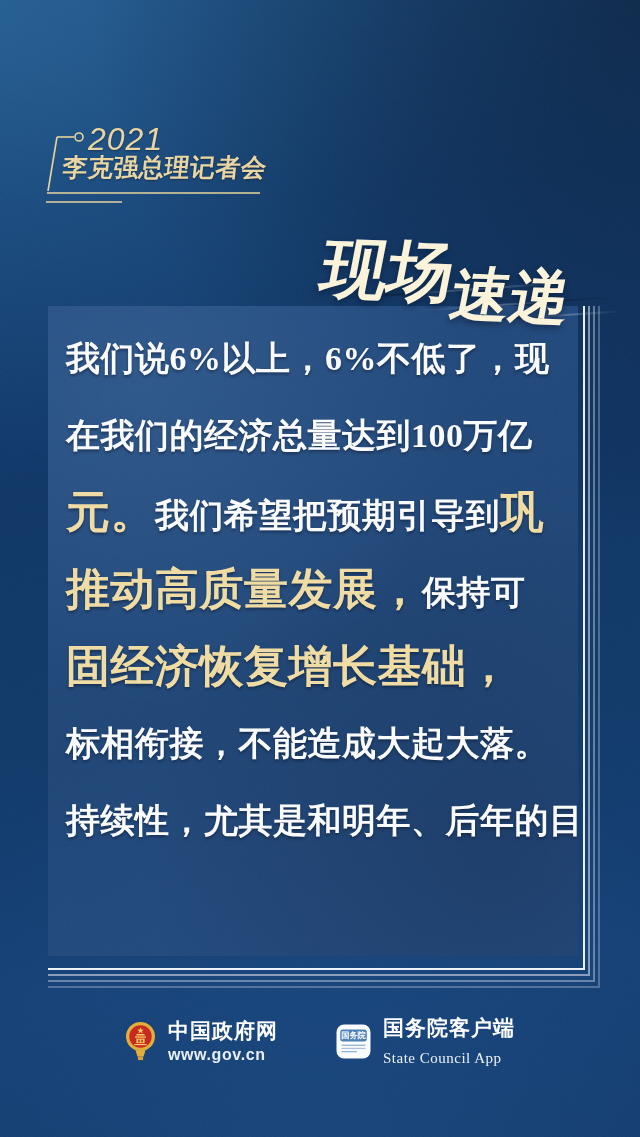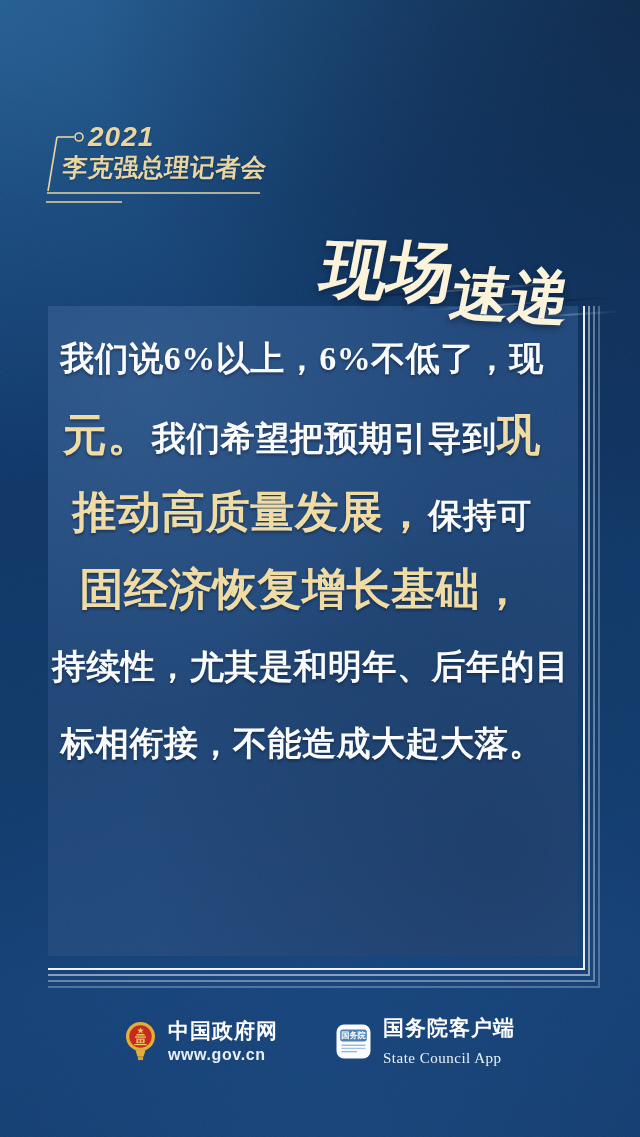--- a/index.html
+++ b/index.html
@@ -11,21 +11,21 @@
       radial-gradient(circle at 0% 2%, rgba(64,134,186,.28) 0%, rgba(64,134,186,0) 34%),
       radial-gradient(circle at 50% 104%, rgba(40,96,160,.25) 0%, rgba(40,96,160,0) 38%),
       linear-gradient(175deg,#1a4e82 0%,#123f72 18%,#0e3566 42%,#0f3868 62%,#123e74 84%,#113a6c 100%);
   }
   .noise{position:absolute;inset:0;z-index:9;pointer-events:none;opacity:.5;}
 
   
   .header{position:absolute;left:0;top:0;width:640px;height:220px;z-index:3;}
   .header-deco{position:absolute;left:40px;top:125px;}
   .year{
-    position:absolute;left:88px;top:121px;font-size:28px;font-weight:bold;font-style:italic;
+    position:absolute;left:88px;top:121px;font-size:32px;font-weight:normal;font-style:italic;
     color:var(--header-gold);letter-spacing:1px;text-shadow:0 1px 2px rgba(0,0,0,.35);
   }
   .conf-title{
     position:absolute;left:61px;top:151px;font-size:25px;font-weight:bold;
     color:var(--header-gold);letter-spacing:0.5px;transform:skewX(-6deg);transform-origin:left bottom;
     text-shadow:0 1px 2px rgba(0,0,0,.35);font-family:"Liberation Sans","DejaVu Sans",sans-serif;
   }
 
   
   .banner{position:absolute;left:322px;top:228px;z-index:4;transform:rotate(2deg);}
@@ -45,21 +45,21 @@
     background:
       radial-gradient(circle at 18% 12%, rgba(120,170,220,.14) 0%, rgba(120,170,220,0) 45%),
       radial-gradient(circle at 85% 85%, rgba(6,20,46,.25) 0%, rgba(6,20,46,0) 50%),
       linear-gradient(160deg,#224a7e 0%,#1e4576 55%,#234b80 100%);
   }
   .card-layer{position:absolute;left:0;top:0;pointer-events:none;border-right:2px solid;border-bottom:2px solid;}
   .card-layer.l0{width:535px;height:662px;border-color:rgba(250,252,255,.95);}
   .card-layer.l1{width:540px;height:668px;border-color:rgba(250,252,255,.5);}
   .card-layer.l2{width:545px;height:674px;border-color:rgba(250,252,255,.36);}
   .card-layer.l3{width:550px;height:680px;border-color:rgba(250,252,255,.26);}
-  .quote{position:absolute;left:4px;top:14px;width:500px;text-align:center;}
+  .quote{position:absolute;left:18px;top:14px;width:500px;}
   .qline{height:77px;line-height:77px;white-space:nowrap;
     font-family:"Liberation Serif","DejaVu Serif",serif;font-weight:bold;}
   .seg-white{font-size:34px;color:var(--quote-white);letter-spacing:.5px;text-shadow:0 2px 3px rgba(0,5,20,.4);}
   .seg-gold{font-size:44px;color:var(--quote-gold);letter-spacing:.5px;text-shadow:0 2px 3px rgba(0,5,20,.4);}
 
   
   .footer{position:absolute;left:0;top:1016px;width:640px;z-index:3;
     display:flex;justify-content:center;align-items:center;gap:58px;}
   .brand{display:flex;align-items:center;gap:12px;}
   .brand-text{display:flex;flex-direction:column;justify-content:center;}
@@ -93,25 +93,26 @@
     </div>
   </div>
 
   <div class="card">
     <div class="card-layer l3"></div>
     <div class="card-layer l2"></div>
     <div class="card-layer l1"></div>
     <div class="card-layer l0"></div>
     <div class="quote">
         <div class="qline"><span class="seg-white">我们说6%以上，6%不低了，现</span></div>
+        <div class="qline"><span class="seg-white">在我们的经济总量达到100万亿</span></div>
         <div class="qline"><span class="seg-gold">元。</span><span class="seg-white">我们希望把预期引导到</span><span class="seg-gold">巩</span></div>
         <div class="qline"><span class="seg-gold">推动高质量发展，</span><span class="seg-white">保持可</span></div>
         <div class="qline"><span class="seg-gold">固经济恢复增长基础，</span></div>
+        <div class="qline"><span class="seg-white">标相衔接，不能造成大起大落。</span></div>
         <div class="qline"><span class="seg-white">持续性，尤其是和明年、后年的目</span></div>
-        <div class="qline"><span class="seg-white">标相衔接，不能造成大起大落。</span></div>
       </div>
   </div>
 
   <div class="footer">
     <div class="brand">
       <svg width="31" height="42" viewBox="0 0 31 42">
         <circle cx="15.5" cy="15.5" r="14.5" fill="#e3ad36"></circle>
         <circle cx="15.5" cy="15.5" r="11.2" fill="#c6261c"></circle>
         <polygon points="15.5,6.4 16.4,8.6 18.8,8.7 17,10.1 17.6,12.4 15.5,11.1 13.4,12.4 14,10.1 12.2,8.7 14.6,8.6" fill="#f2c85c"></polygon>
         <polygon points="10.8,14.6 20.2,14.6 19,13 12,13" fill="#f2c85c"></polygon>

